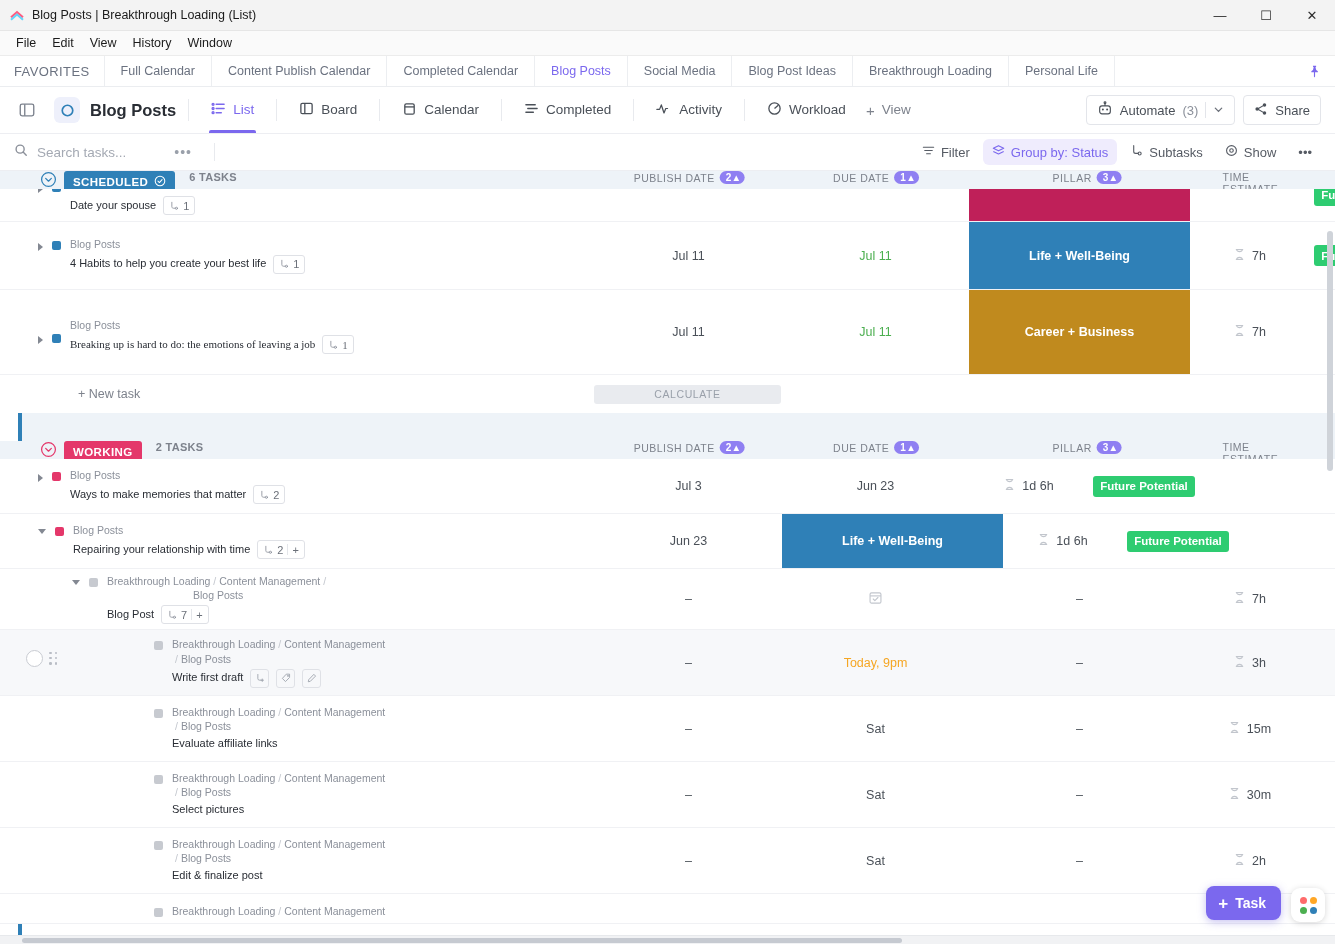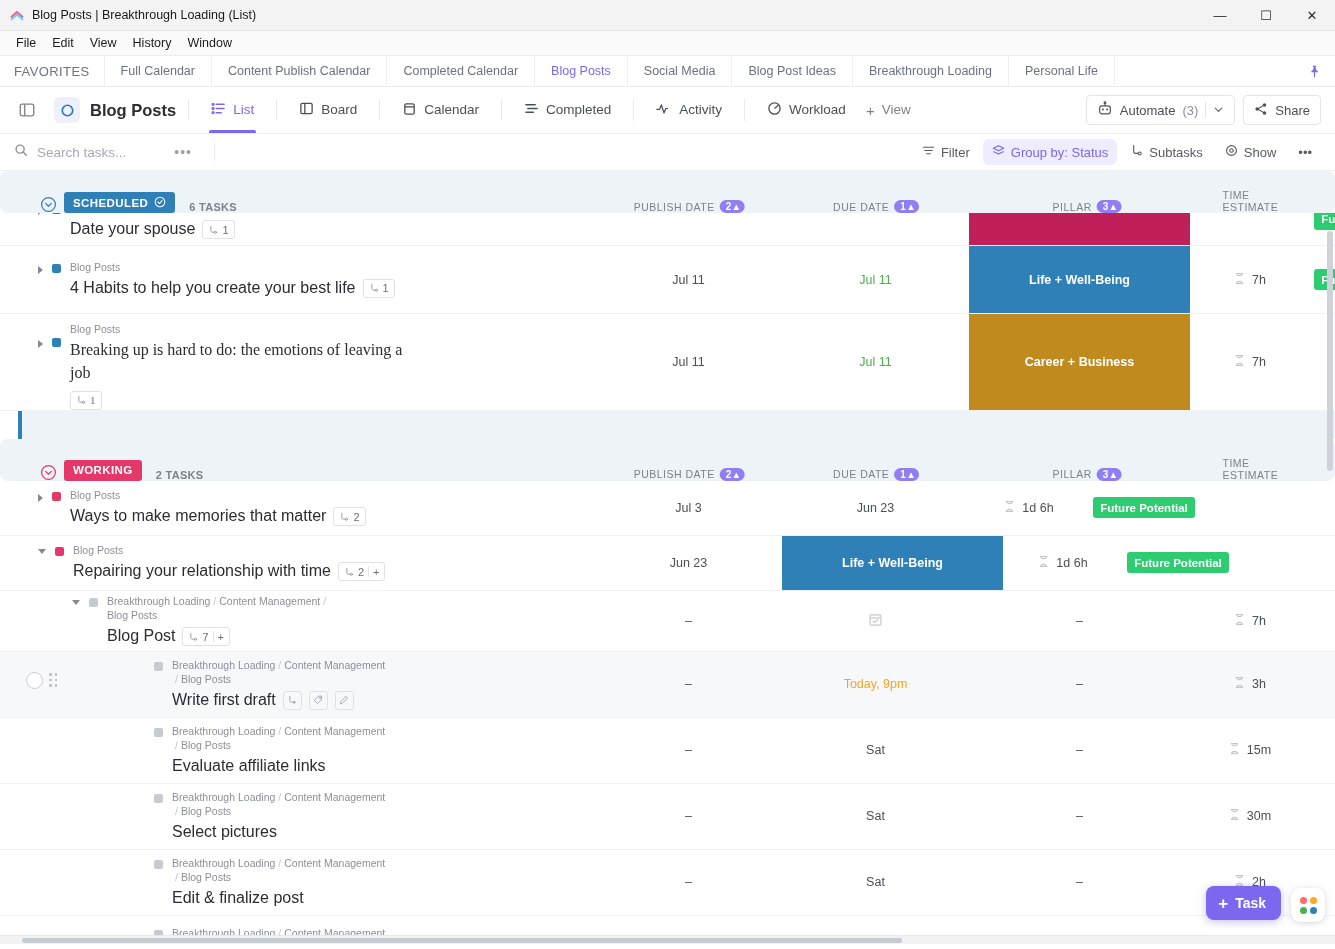--- a/index.html
+++ b/index.html
@@ -101,22 +101,22 @@
   .fb-btn.on { background: #efecfd; color: #7b68ee; }
 
   
   .listarea { position: relative; height: 773px; background: #fff; overflow: hidden; }
   .leftrail {
     position: absolute; left: 18px; top: 0; bottom: 0; width: 4px; background: #2f80b7;
   }
   .leftgutter { position: absolute; left: 0; top: 0; bottom: 0; width: 22px; background: #fff; }
 
   .grp-header {
-    position: relative; display: flex; align-items: flex-end; height: 42px;
-    background: #eef3f8; padding-left: 38px; border-radius: 8px;
+    position: relative; display: flex; align-items: flex-start; height: 18px;
+    background: #eef3f8; padding-left: 38px;
   }
   .grp-header.working { background: #eef3f8; }
   .grp-caret { position: absolute; left: 40px; width: 17px; height: 17px; }
   .grp-status {
     margin-left: 26px; height: 21px; display: flex; align-items: center; gap: 6px;
     padding: 0 9px; border-radius: 3px; color: #fff; font-size: 11.5px;
     font-weight: bold; letter-spacing: .4px;
   }
   .grp-count { margin-left: 14px; font-size: 11px; color: #7d828c; letter-spacing: .3px; font-weight: bold; }
   .grp-col {
@@ -156,21 +156,21 @@
   .tri.down {
     border-left: 4px solid transparent; border-right: 4px solid transparent;
     border-top: 5px solid #838892; margin-top: 6px;
   }
   .tri.blank { border: none; width: 5px; }
   .sq { width: 9px; height: 9px; border-radius: 2px; margin-top: 4px; flex: none; }
   .n-text { display: flex; flex-direction: column; gap: 3px; min-width: 0; }
   .bread { font-size: 10.5px; color: #8b909a; line-height: 1.35; }
   .bread .sep { color: #c3c7ce; margin: 0 3px; }
   .title-line { display: flex; align-items: center; gap: 7px; flex-wrap: wrap; }
-  .t-title { font-size: 16px; color: #292d34; line-height: 1.4; }
+  .t-title { font-size: 11px; color: #292d34; line-height: 1.4; }
   .chip {
     display: inline-flex; align-items: center; gap: 4px; height: 19px; padding: 0 5px;
     border: 1px solid #dfe1e6; border-radius: 3px; font-size: 11px; color: #6b7079;
     background: #fff;
   }
   .chip .vsep { width: 1px; height: 11px; background: #e4e6ea; }
   .icon-chip {
     width: 19px; height: 19px; border: 1px solid #dfe1e6; border-radius: 3px;
     display: inline-flex; align-items: center; justify-content: center; color: #9aa0aa;
   }
@@ -624,20 +624,24 @@
           </svg>
         </span>
         <span>7h</span>
       </span>
     </div>
     <div class="cell c-aff">
       
     </div>
   </div>
 
+  <div class="newtask-row">
+    <span>+ New task</span>
+    <div class="calc-btn">CALCULATE</div>
+  </div>
   <div class="gap-band"></div>
 
   <div class="grp-header working">
     <div class="grp-caret">
       <svg width="17" height="17" viewBox="0 0 18 18" fill="none" stroke="#e4376a" stroke-width="1.3">
         <circle cx="9" cy="9" r="7.3"></circle>
           <polyline points="6,7.8 9,10.8 12,7.8" stroke-linecap="round" stroke-linejoin="round"></polyline>
       </svg>
     </div>
     <div class="grp-status" style="background:#e4376a">
@@ -751,21 +755,21 @@
       </span>
     </div>
     <div class="cell c-aff">
       <span class="badge-aff" style="background:#2ecc71">
         <span>Future Potential</span>
       </span>
     </div>
   </div>
 
   <div class="row" style="min-height:61px;">
-    <div class="cell-name" style="padding-left:72px;">
+    <div class="cell-name" style="padding-left:72px;text-align:center;">
       <div class="n-inner">
         <div class="tri down"></div>
         <div class="sq" style="background:#c7cad0"></div>
         <div class="n-text">
           <div class="bread">
             <span>Breakthrough Loading</span><span class="sep">/</span><span>Content Management</span><span class="sep">/</span><br><span>Blog Posts</span>
           </div>
           <div class="title-line">
             <span class="t-title">Blog Post</span>
             <span class="chip">

